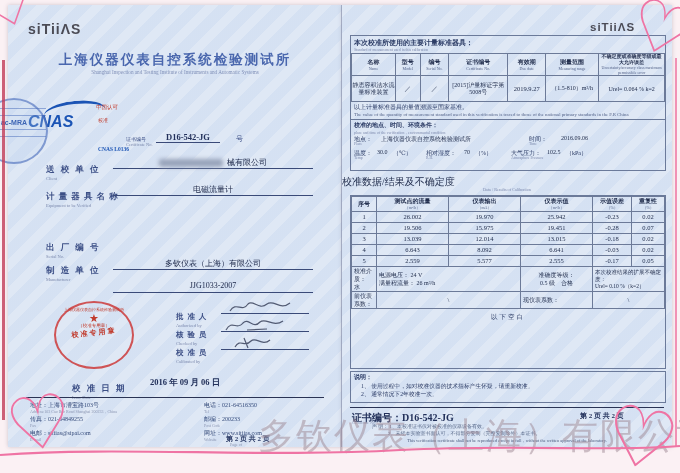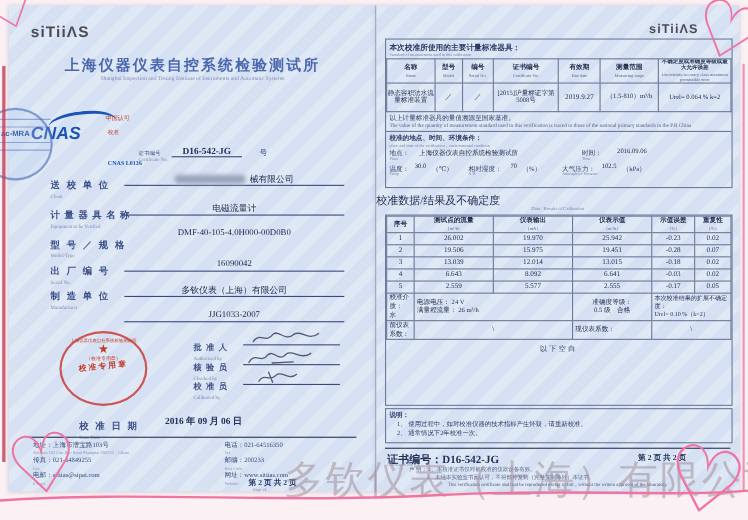--- a/index.html
+++ b/index.html
@@ -57,31 +57,25 @@
     <div class="field-en">Client</div>
   </div>
   <div class="abs" style="left:38px;top:180px;">
     <span class="field-label" style="letter-spacing:1px;">计 量 器 具 名 称</span>
     <div class="field-en">Equipment to be Verified</div>
   </div>
 
   <div class="abs value-line" style="left:105px;top:152px;width:200px;"><span class="blurbar"></span><span>械有限公司</span></div>
   <div class="abs value-line" style="left:105px;top:179px;width:200px;">电磁流量计</div>
 
-  <div class="abs" style="left:38px;top:207px;">
-    <span class="field-label">型  号 ／ 规  格</span>
-    <div class="field-en">Model/Type</div>
-  </div>
-  <div class="abs" style="left:105px;top:202px;width:200px;text-align:center;font-size:8px;color:#202b4c;">DMF-40-105-4.0H000-00D0B0</div>
 
   <div class="abs" style="left:38px;top:231px;">
     <span class="field-label">出  厂  编  号</span>
     <div class="field-en">Serial No.</div>
   </div>
-  <div class="abs value-line" style="left:105px;top:230px;width:200px;">16090042</div>
 
   <div class="abs" style="left:38px;top:254px;">
     <span class="field-label">制  造  单  位</span>
     <div class="field-en">Manufacturer</div>
   </div>
   <div class="abs value-line" style="left:105px;top:253px;width:200px;">多钦仪表（上海）有限公司</div>
 
   <div class="abs value-line" style="left:105px;top:276px;width:200px;">JJG1033-2007</div>
 
   <div class="abs stamp-red" style="left:46px;top:296px;width:76px;height:64px;">

